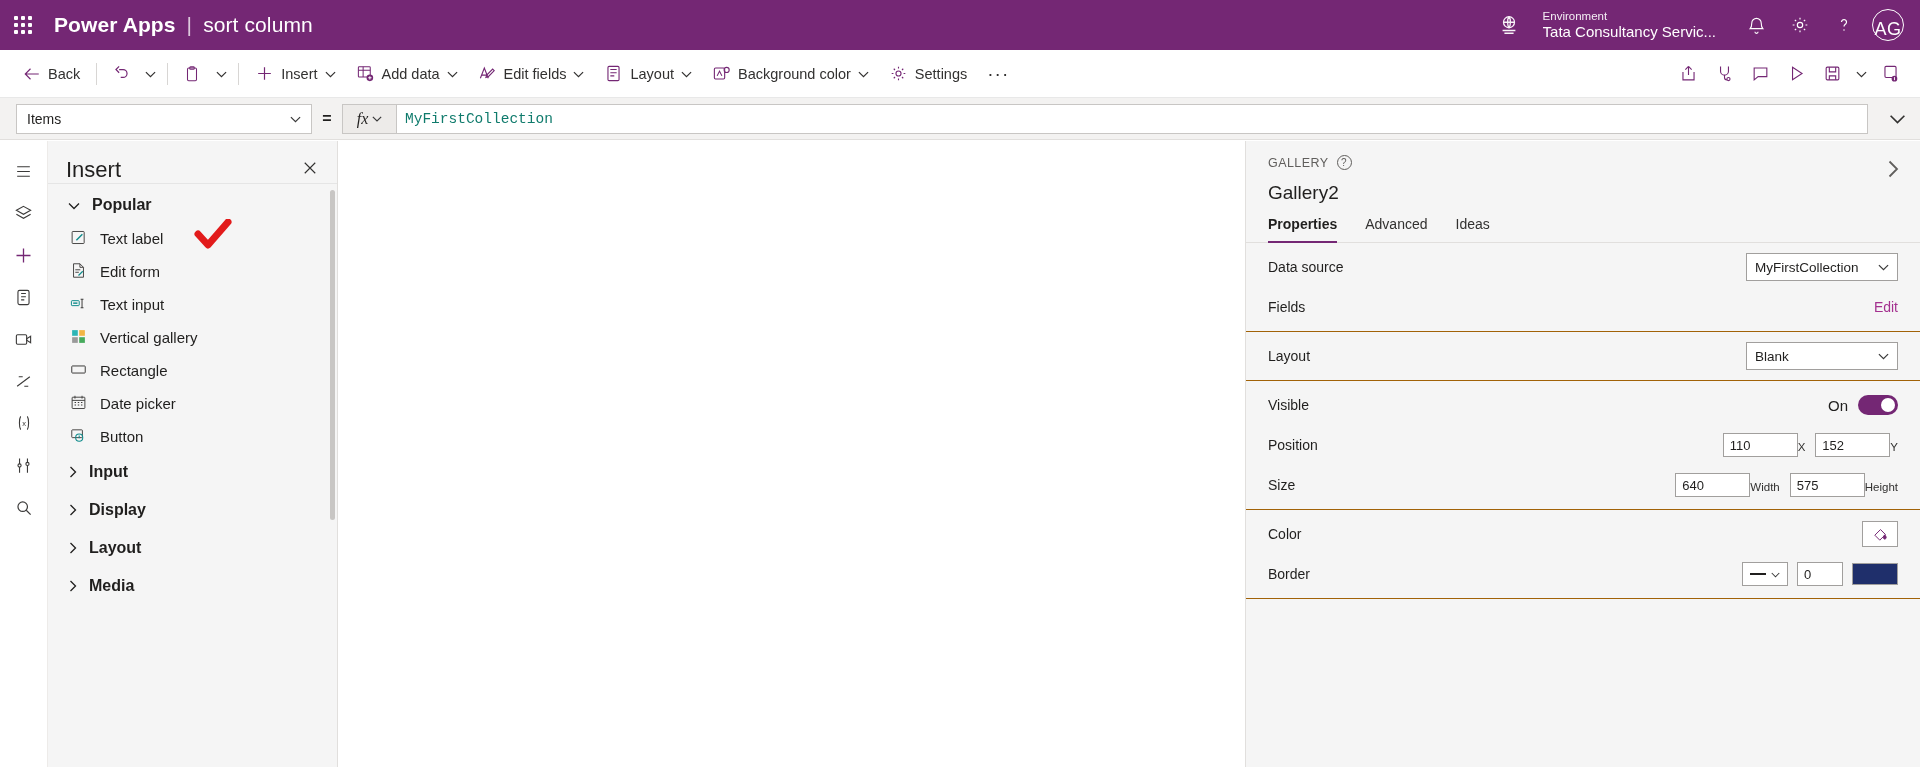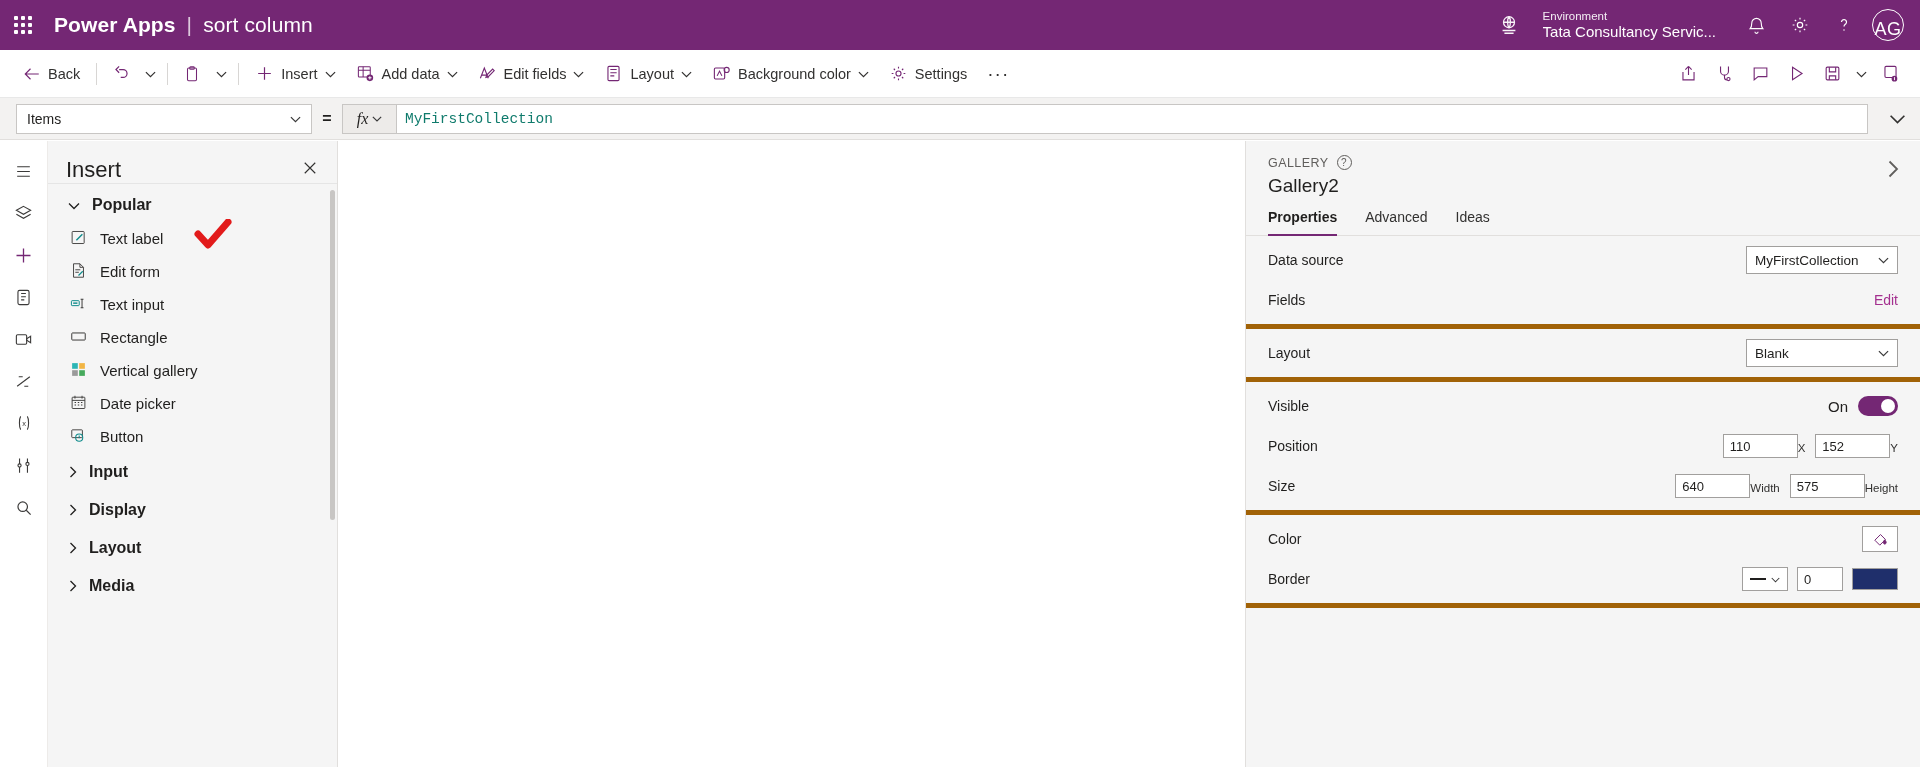--- a/index.html
+++ b/index.html
@@ -206,29 +206,29 @@
   .pr-help {
     width: 15px; height: 15px; border: 1.2px solid #605e5c; border-radius: 50%;
     font-size: 10px; display: flex; align-items: center; justify-content: center;
     color: #605e5c; cursor: pointer;
   }
   .pr-collapse {
     position: absolute; right: 14px; top: 14px; width: 28px; height: 28px;
     display: flex; align-items: center; justify-content: center; cursor: pointer;
     color: #605e5c;
   }
-  .pr-name { font-size: 19px; color: #201f1e; margin-top: 5px; }
+  .pr-name { font-size: 19px; color: #201f1e; margin-top: 12px; }
   .pr-tabs { display: flex; gap: 28px; padding: 12px 22px 0 22px;
              border-bottom: 1px solid #e1dfdd; }
   .pr-tab {
     font-size: 14px; color: #323130; padding-bottom: 9px; cursor: pointer;
     border-bottom: 2px solid transparent; margin-bottom: -1px;
   }
   .pr-tab.active { color: #201f1e; font-weight: 700; border-bottom-color: #742774; }
-  .pr-group { border-bottom: 5px solid #a16207; padding: 4px 0; }
+  .pr-group { border-bottom: 1px solid #a16207; padding: 4px 0; }
   .pr-row {
     display: flex; align-items: center; min-height: 40px;
     padding: 0 22px; gap: 10px;
   }
   .pr-label { font-size: 14px; color: #201f1e; flex: 1; }
   .pr-select {
     width: 152px; height: 28px; background: #ffffff; border: 1px solid #a19f9d;
     display: flex; align-items: center; padding: 0 8px; font-size: 13.5px;
     color: #201f1e; cursor: pointer;
   }
@@ -635,37 +635,37 @@
             <rect x="2" y="8" width="11" height="7" rx="1"></rect>
             <path d="M4.5 11.5h6" stroke="#0f8c8c" stroke-width="2"></path>
             <path d="M17 6v12M15 6h4M15 18h4" stroke="#3b3a39"></path>
           </svg>
         </span>
         <span class="lbl">Text input</span>
       </div>
 
       <div class="ip-item">
         <span>
-          <svg width="17" height="17" viewBox="0 0 24 24" fill="none" stroke="#3b3a39" stroke-width="1.4">
-            <rect x="2.5" y="7" width="19" height="10" rx="1"></rect>
-          </svg>
-        </span>
-        <span class="lbl">Rectangle</span>
-      </div>
-
-      <div class="ip-item">
-        <span>
           <svg width="17" height="17" viewBox="0 0 24 24">
             <rect x="3" y="3" width="8" height="8" fill="#2cb5b5"></rect>
             <rect x="13" y="3" width="8" height="8" fill="#f2b544"></rect>
             <rect x="3" y="13" width="8" height="8" fill="#9a9a9a"></rect>
             <rect x="13" y="13" width="8" height="8" fill="#46aa5c"></rect>
           </svg>
         </span>
         <span class="lbl">Vertical gallery</span>
+      </div>
+
+      <div class="ip-item">
+        <span>
+          <svg width="17" height="17" viewBox="0 0 24 24" fill="none" stroke="#3b3a39" stroke-width="1.4">
+            <rect x="2.5" y="7" width="19" height="10" rx="1"></rect>
+          </svg>
+        </span>
+        <span class="lbl">Rectangle</span>
       </div>
 
       <div class="ip-item">
         <span>
           <svg width="17" height="17" viewBox="0 0 24 24" fill="none" stroke="#3b3a39" stroke-width="1.3">
             <rect x="3" y="4.5" width="18" height="16" rx="1"></rect>
             <path d="M3 9h18M7 2.5v4M17 2.5v4"></path>
             <path d="M6.5 12h2M11 12h2M15.5 12h2M6.5 15.5h2M11 15.5h2M15.5 15.5h2" stroke-width="1.6"></path>
           </svg>
         </span>

